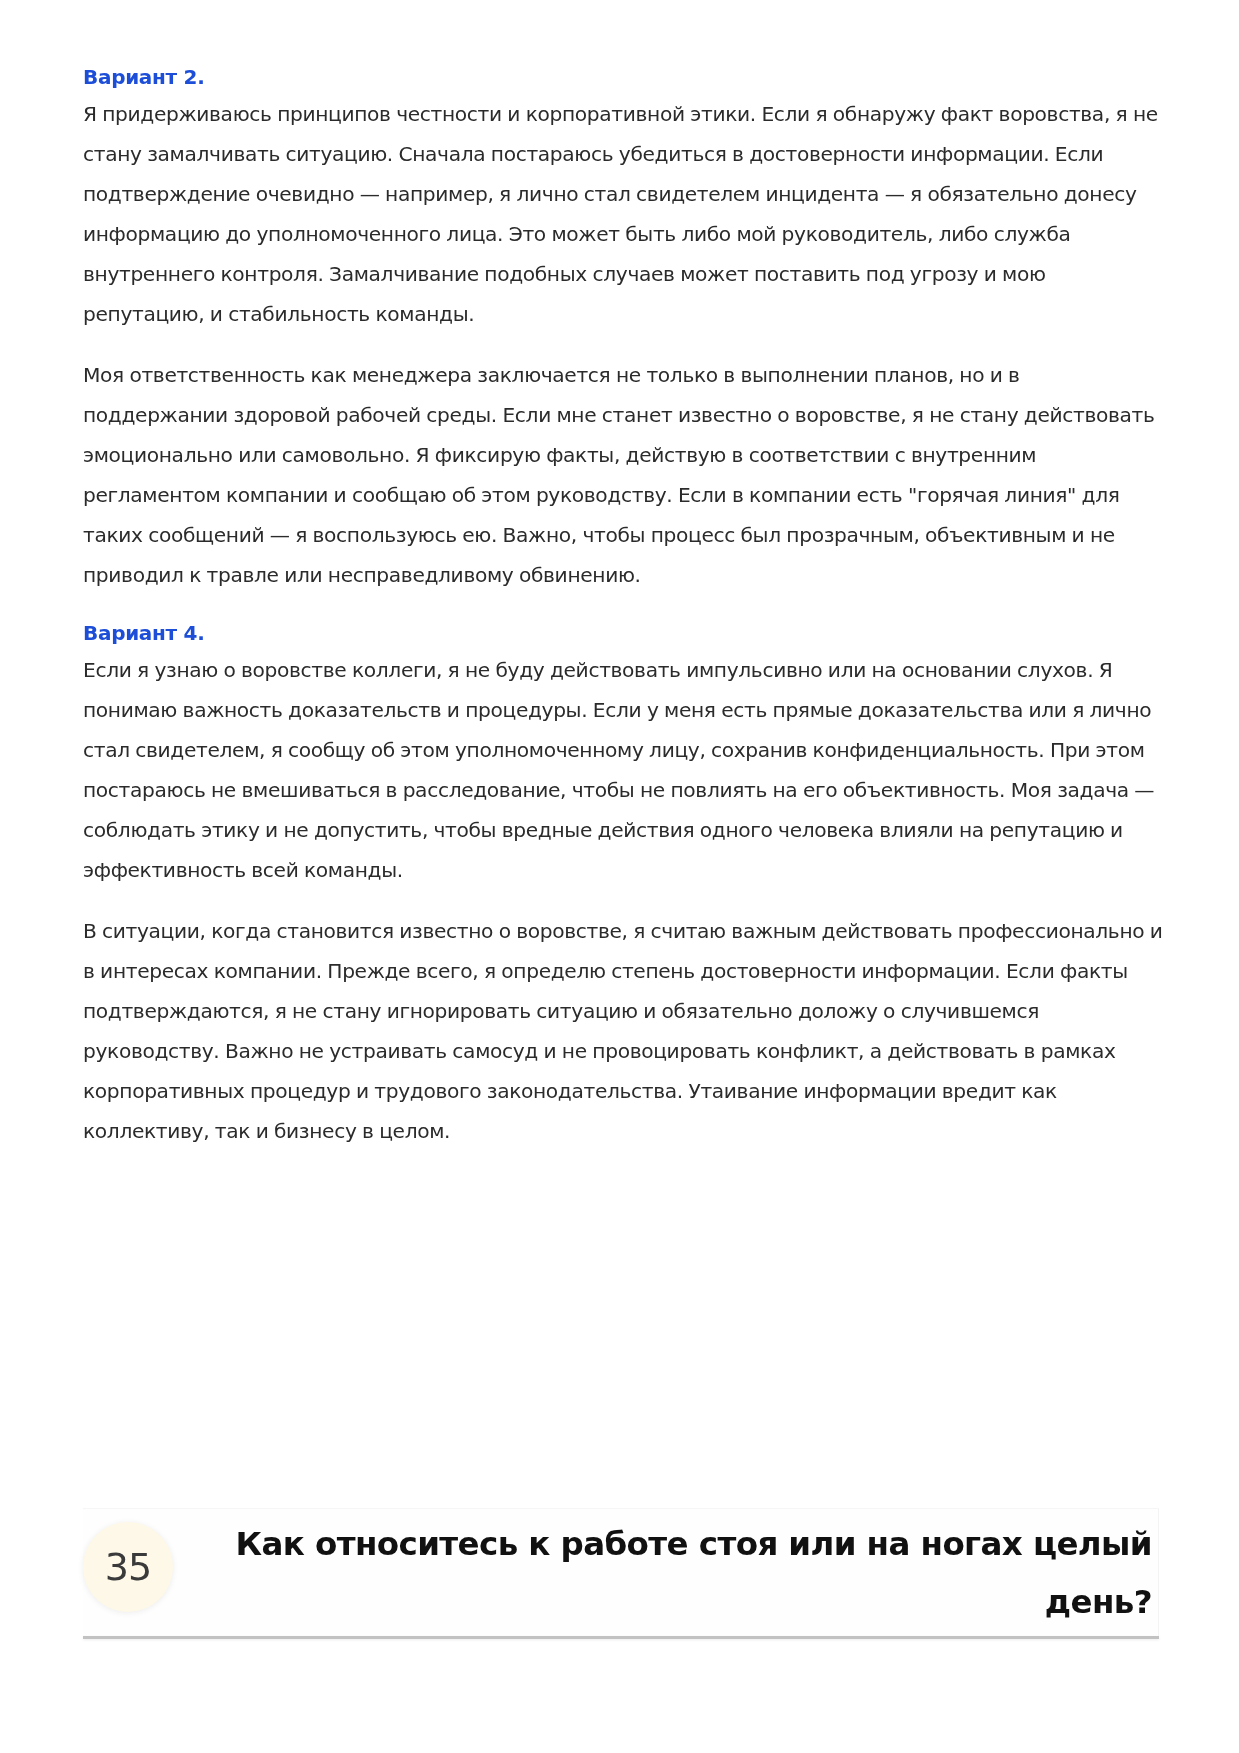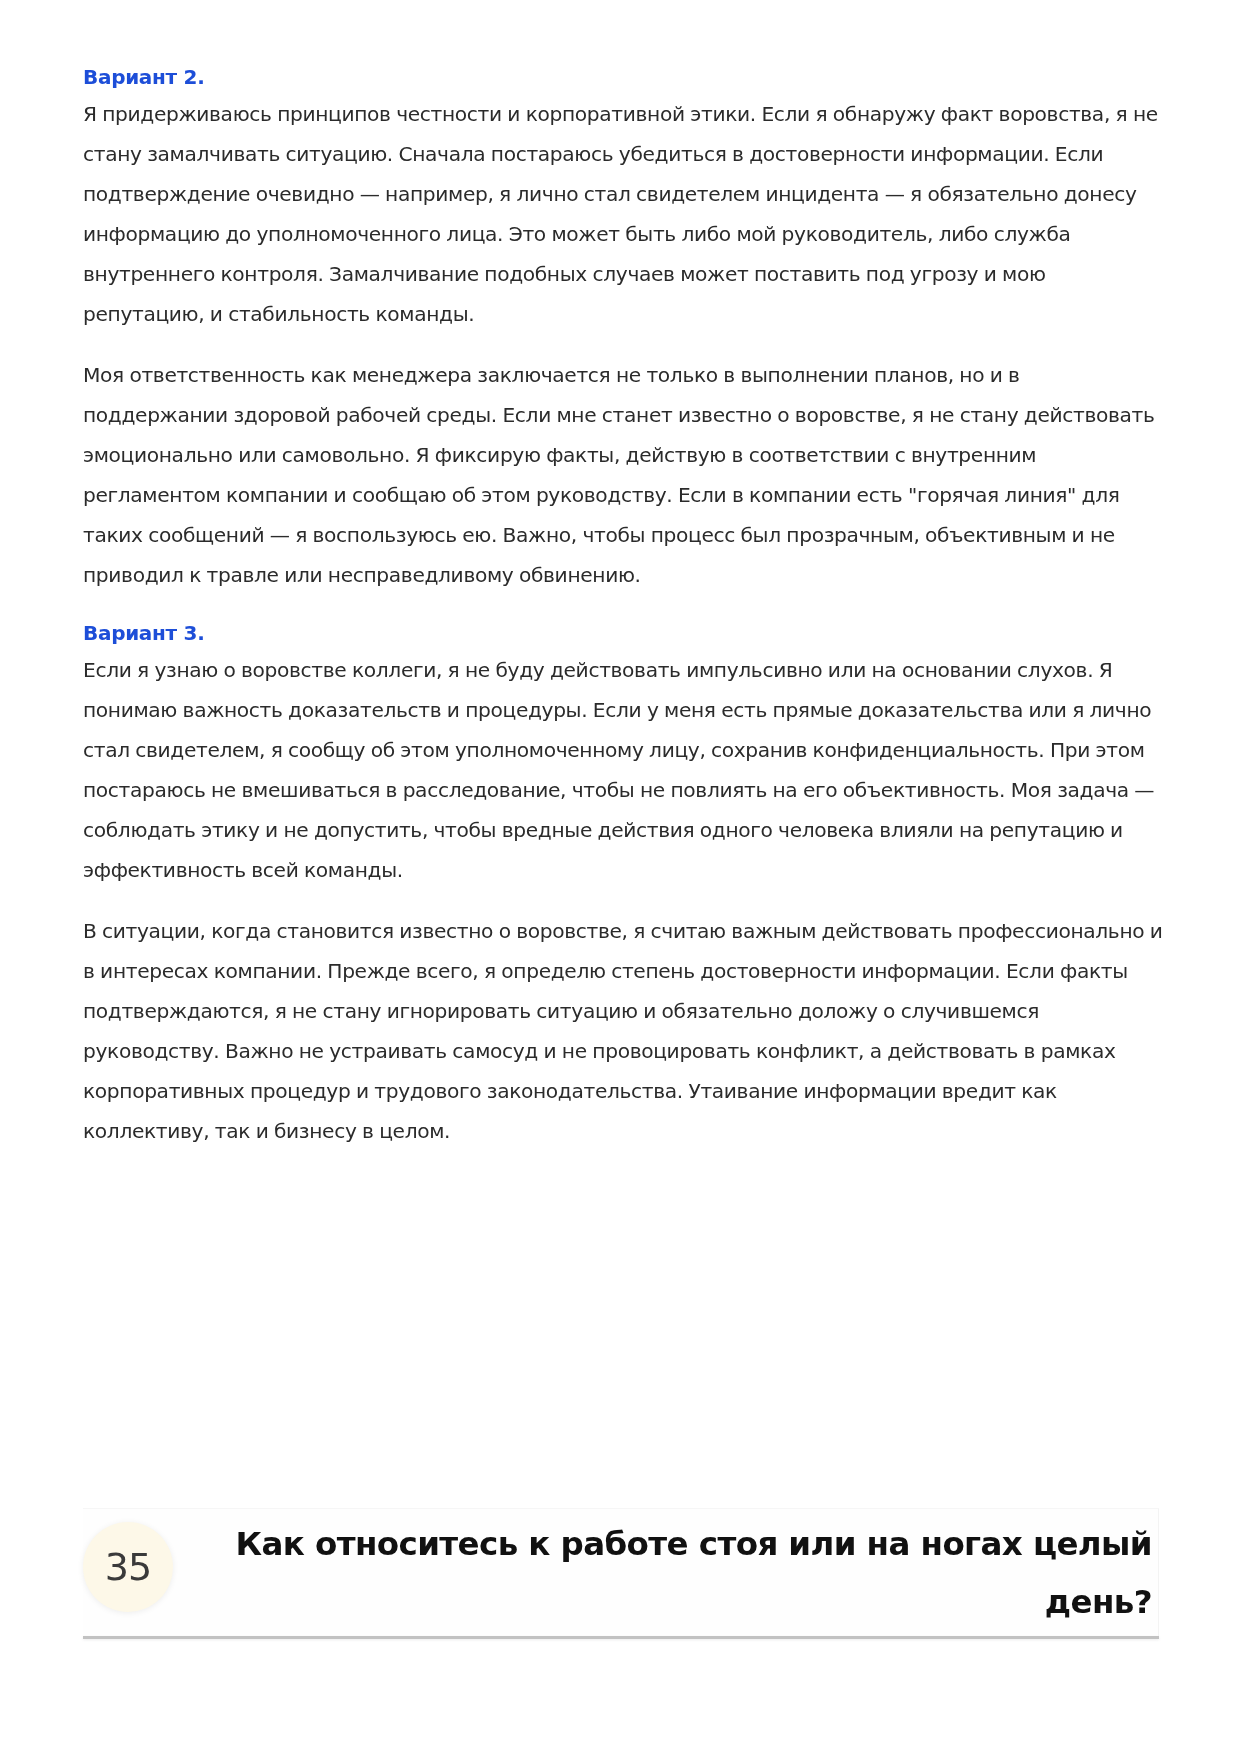--- a/index.html
+++ b/index.html
@@ -98,21 +98,21 @@
 
 <div class="content">
   <div class="variant">
     <p class="variant-title">Вариант 2.</p>
     <p class="variant-body">Я придерживаюсь принципов честности и корпоративной этики. Если я обнаружу факт воровства, я не стану замалчивать ситуацию. Сначала постараюсь убедиться в достоверности информации. Если подтверждение очевидно — например, я лично стал свидетелем инцидента — я обязательно донесу информацию до уполномоченного лица. Это может быть либо мой руководитель, либо служба внутреннего контроля. Замалчивание подобных случаев может поставить под угрозу и мою репутацию, и стабильность команды.</p>
   </div>
   <div class="variant">
     <p class="variant-body">Моя ответственность как менеджера заключается не только в выполнении планов, но и в поддержании здоровой рабочей среды. Если мне станет известно о воровстве, я не стану действовать эмоционально или самовольно. Я фиксирую факты, действую в соответствии с внутренним регламентом компании и сообщаю об этом руководству. Если в компании есть "горячая линия" для таких сообщений — я воспользуюсь ею. Важно, чтобы процесс был прозрачным, объективным и не приводил к травле или несправедливому обвинению.</p>
   </div>
   <div class="variant">
-    <p class="variant-title">Вариант 3.</p>
+    <p class="variant-title">Вариант 4.</p>
     <p class="variant-body">Если я узнаю о воровстве коллеги, я не буду действовать импульсивно или на основании слухов. Я понимаю важность доказательств и процедуры. Если у меня есть прямые доказательства или я лично стал свидетелем, я сообщу об этом уполномоченному лицу, сохранив конфиденциальность. При этом постараюсь не вмешиваться в расследование, чтобы не повлиять на его объективность. Моя задача — соблюдать этику и не допустить, чтобы вредные действия одного человека влияли на репутацию и эффективность всей команды.</p>
   </div>
   <div class="variant">
     <p class="variant-body">В ситуации, когда становится известно о воровстве, я считаю важным действовать профессионально и в интересах компании. Прежде всего, я определю степень достоверности информации. Если факты подтверждаются, я не стану игнорировать ситуацию и обязательно доложу о случившемся руководству. Важно не устраивать самосуд и не провоцировать конфликт, а действовать в рамках корпоративных процедур и трудового законодательства. Утаивание информации вредит как коллективу, так и бизнесу в целом.</p>
   </div>
 </div>
 
 <div class="question-header"></div>
 <div class="question-number">35</div>
 <h2 class="question-title">Как относитесь к работе стоя или на ногах целый день?</h2>

